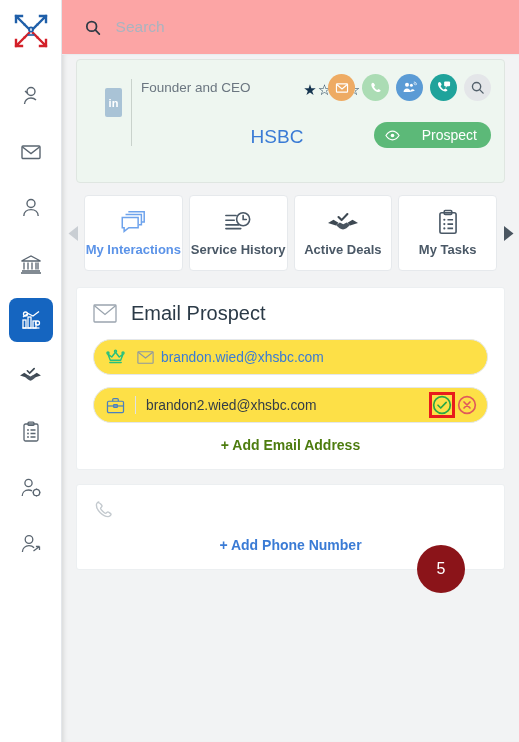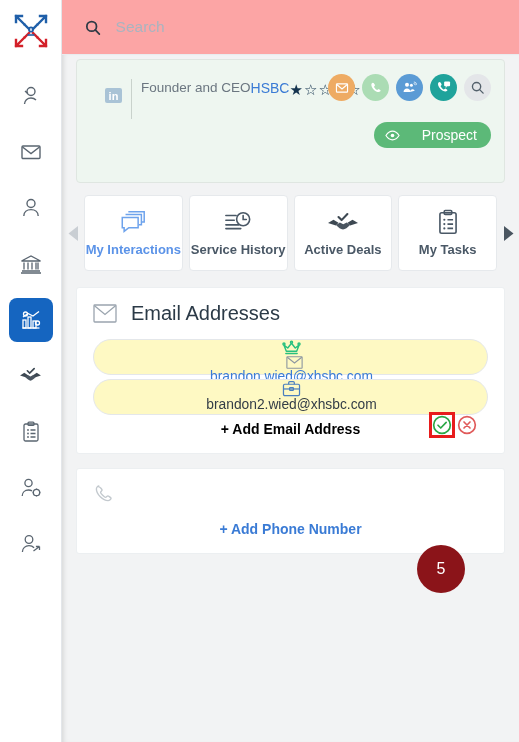--- a/index.html
+++ b/index.html
@@ -83,29 +83,29 @@
     width: 72px; height: 72px; border-radius: 50%;
     background: #8e0c8e;
     color: #fff; font-size: 25px; font-weight: bold;
     display: flex; align-items: center; justify-content: center;
     flex: 0 0 72px; margin-top: 4px;
   }
   .c-info { margin-left: 14px; padding-top: 4px; min-width: 0; }
   .c-name { font-size: 19.5px; font-weight: bold; color: #15202b; line-height: 24px; }
   .c-sub { display: flex; align-items: flex-start; margin-top: 3px; }
   .li-badge {
-    width: 17px; height: 15px; background: #a9c3d6; border-radius: 2px;
+    width: 17px; height: 29px; background: #a9c3d6; border-radius: 2px;
     color: #fff; font-size: 11px; font-weight: bold;
     display: flex; align-items: center; justify-content: center;
     margin-top: 9px; flex: 0 0 17px;
   }
   .c-divider { width: 1px; background: #c9d2cc; margin: 0 9px; align-self: stretch; min-height: 40px; }
   .c-lines { display: flex; }
   .c-role { font-size: 13.5px; color: #6b7680; line-height: 18px; }
-  .c-org { font-size: 14px; color: #3a7bd5; line-height: 19px; cursor: pointer; }
+  .c-org { font-size: 19px; color: #3a7bd5; line-height: 19px; cursor: pointer; margin-top: 48px; }
   .stars { margin-top: 3px; margin-left: 0; display: flex; gap: 1px; }
   .star { font-size: 15px; color: #15344f; line-height: 15px; }
   .star.empty { color: #15344f; }
 
   .c-actions {
     position: absolute; right: 13px; top: 14px;
     display: flex; gap: 7px;
   }
   .act {
     width: 27px; height: 27px; border-radius: 50%;
@@ -147,38 +147,38 @@
     margin: 14px 14px 0 14px;
     background: #fff; border: 1px solid #eceff1; border-radius: 3px;
     padding: 14px 16px 16px 16px;
   }
   .sec-head { display: flex; align-items: center; gap: 14px; margin-bottom: 14px; }
   .sec-title { font-size: 20px; color: #2b3a47; }
 
   .row {
     height: 36px; border: 1px solid #e4e7ea; border-radius: 18px;
     display: flex; align-items: center; padding: 0 10px 0 12px;
-    margin-bottom: 4px; background: #fef9c3; position: relative; flex-direction: column;
+    margin-bottom: 12px; background: #fde047; position: relative;
   }
   .row-ico { flex: 0 0 auto; display: flex; align-items: center; }
   .row-sep { width: 1px; height: 18px; background: #dfe3e6; margin: 0 10px; }
   .row-text { font-size: 13.8px; color: #3a7bd5; }
   .row-text.dark { color: #333d47; }
   .row-envelope { margin: 0 7px 0 12px; display: flex; align-items: center; }
   .row-actions { margin-left: auto; display: flex; align-items: center; gap: 2px; }
   .confirm-wrap {
     border: 3px solid #e81c1c; padding: 0px; line-height: 0;
     display: inline-flex; align-items: center; justify-content: center;
     width: 26px; height: 26px;
   }
   .addlink {
     text-align: center; font-size: 14px; font-weight: bold;
     color: #3a7bd5; cursor: pointer; padding-top: 2px;
   }
-  .addlink.muted { color: #000000; }
+  .addlink.muted { color: #4d7c0f; }
 
   
   .step-badge {
     position: absolute; width: 48px; height: 48px; border-radius: 50%;
     background: #8b1419; color: #fff;
     display: flex; align-items: center; justify-content: center;
     font-size: 16px; left: 417px; top: 545px; z-index: 40;
   }
 </style>
 </head>
@@ -416,21 +416,21 @@
           </svg>
         </div>
       </div>
 
       <div class="section">
         <div class="sec-head">
           <svg width="24" height="19" viewBox="0 0 24 19" fill="none" stroke="#9aa4ae" stroke-width="1.3">
             <rect x="1" y="1" width="22" height="17" rx="0.8"></rect>
             <path d="M1.5 1.8 L12 10.5 L22.5 1.8"></path>
           </svg>
-          <span class="sec-title">Email Addresses</span>
+          <span class="sec-title">Email Prospect</span>
         </div>
 
         <div class="row">
           <span class="row-ico">
             <svg width="19" height="16" viewBox="0 0 20 17" fill="none" stroke="#27c07e" stroke-width="1.5">
               <path d="M2 5.5 L4.5 12 h11 L18 5.5 L14 8.5 L10 3.5 L6 8.5 Z" stroke-linejoin="round"></path>
               <path d="M4 14.3 h12" stroke-linecap="round"></path>
               <circle cx="2" cy="4.3" r="1.1"></circle>
                 <circle cx="10" cy="2.3" r="1.1"></circle>
                 <circle cx="18" cy="4.3" r="1.1"></circle>

